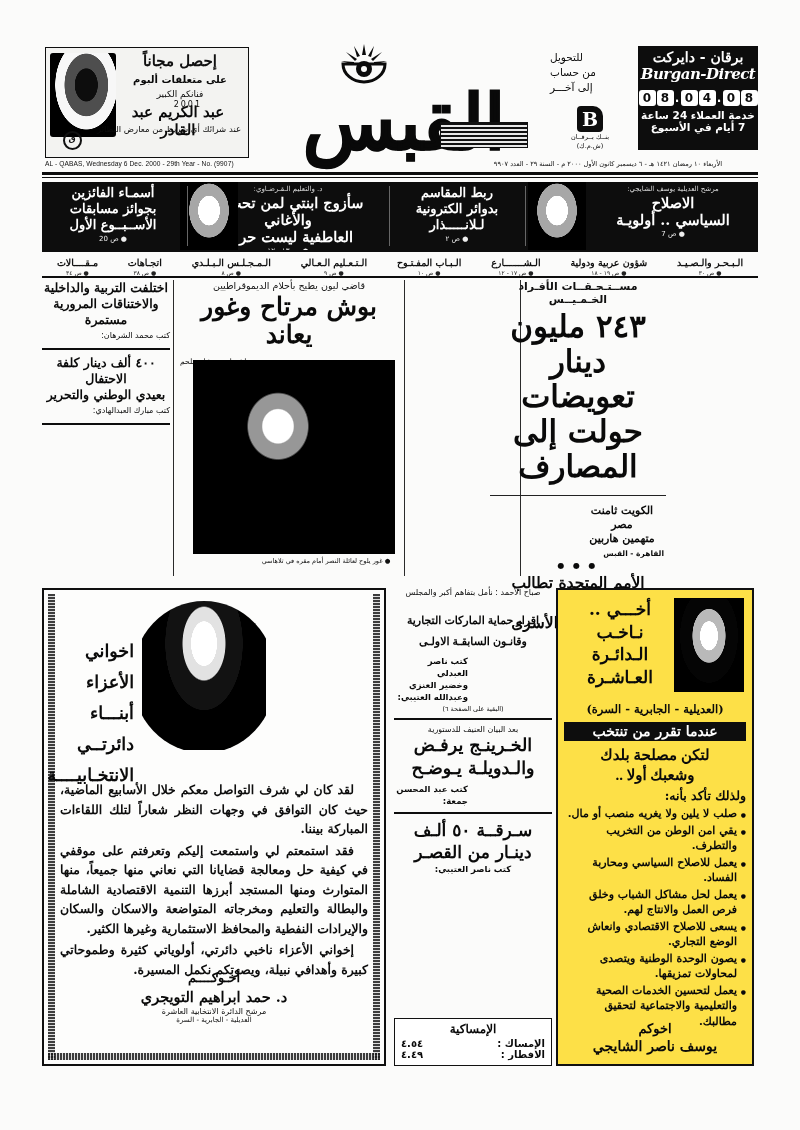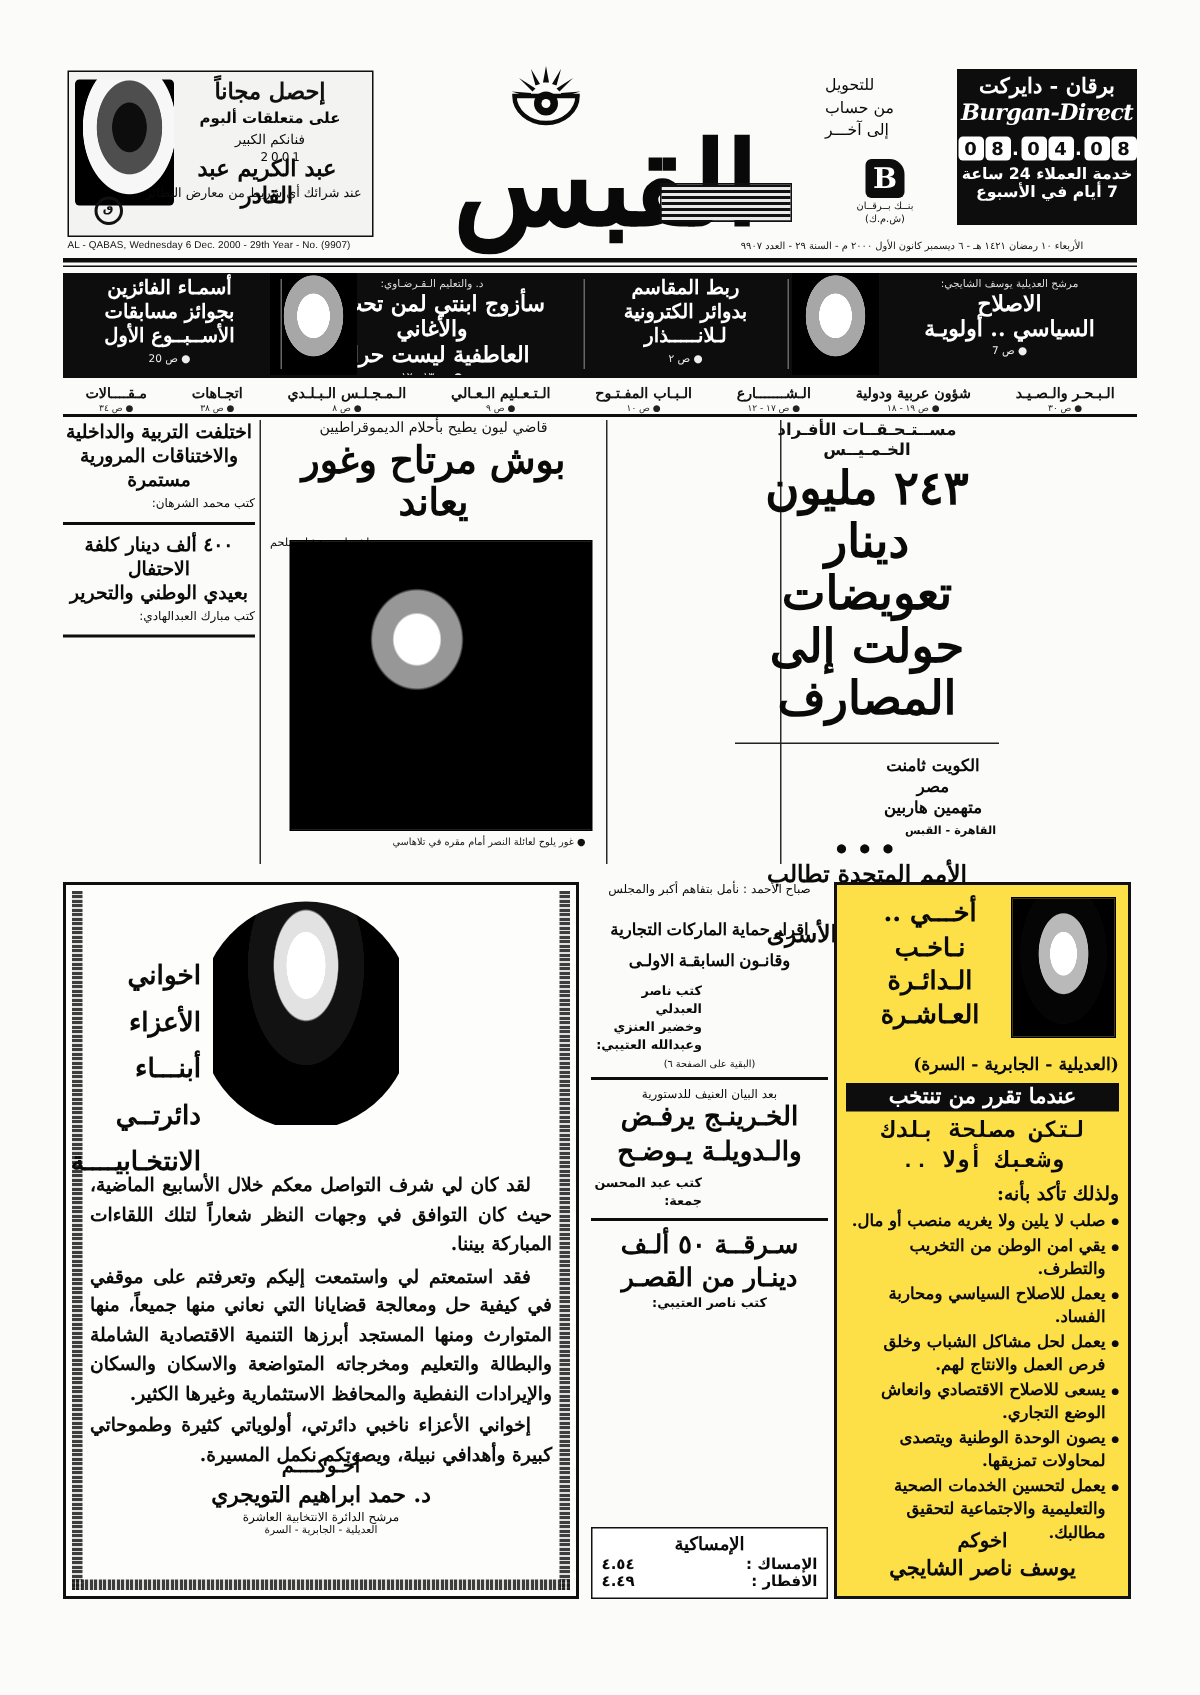--- a/index.html
+++ b/index.html
@@ -306,30 +306,30 @@
     background: radial-gradient(ellipse at 50% 40%, #efefef 0 18%, #a6a6a6 19% 34%, #2e2e2e 35% 60%, #141414 61% 100%);
     filter: contrast(150%);
   }
   #ad-shayji .bighd {
     position:absolute; left:8px; top:8px; width:108px;
     font-family:"DejaVu Serif",serif; font-weight:700; font-size:17px; line-height:22.5px;
     text-align:center; letter-spacing:1.5px;
   }
   #ad-shayji .district {
     position:absolute; left:6px; right:6px; top:112px;
-    font-family:"DejaVu Serif",serif; font-weight:700; font-size:11.5px; text-align:right;
+    font-family:"DejaVu Serif",serif; font-weight:700; font-size:11.5px; text-align:center;
   }
   #ad-shayji .band {
     position:absolute; left:6px; right:6px; top:132px; height:19px;
     background:#0d0d0d; color:#fff;
     font-family:"DejaVu Serif",serif; font-weight:700; font-size:14px; line-height:19px; text-align:center;
   }
   #ad-shayji .slogan {
     position:absolute; left:6px; right:6px; top:155px;
-    font-family:Liberation Mono, monospace; font-weight:700; font-size:15px; line-height:20px; text-align:center;
+    font-family:Liberation Serif, serif; font-weight:700; font-size:15px; line-height:20px; text-align:center;
   }
   #ad-shayji .lead2 {
     position:absolute; left:6px; right:6px; top:198px;
     font-family:"DejaVu Serif",serif; font-weight:700; font-size:12.5px; text-align:right;
   }
   #ad-shayji ul {
     position:absolute; left:6px; right:6px; top:216px;
     margin:0; padding:0; list-style:none;
   }
   #ad-shayji li {

